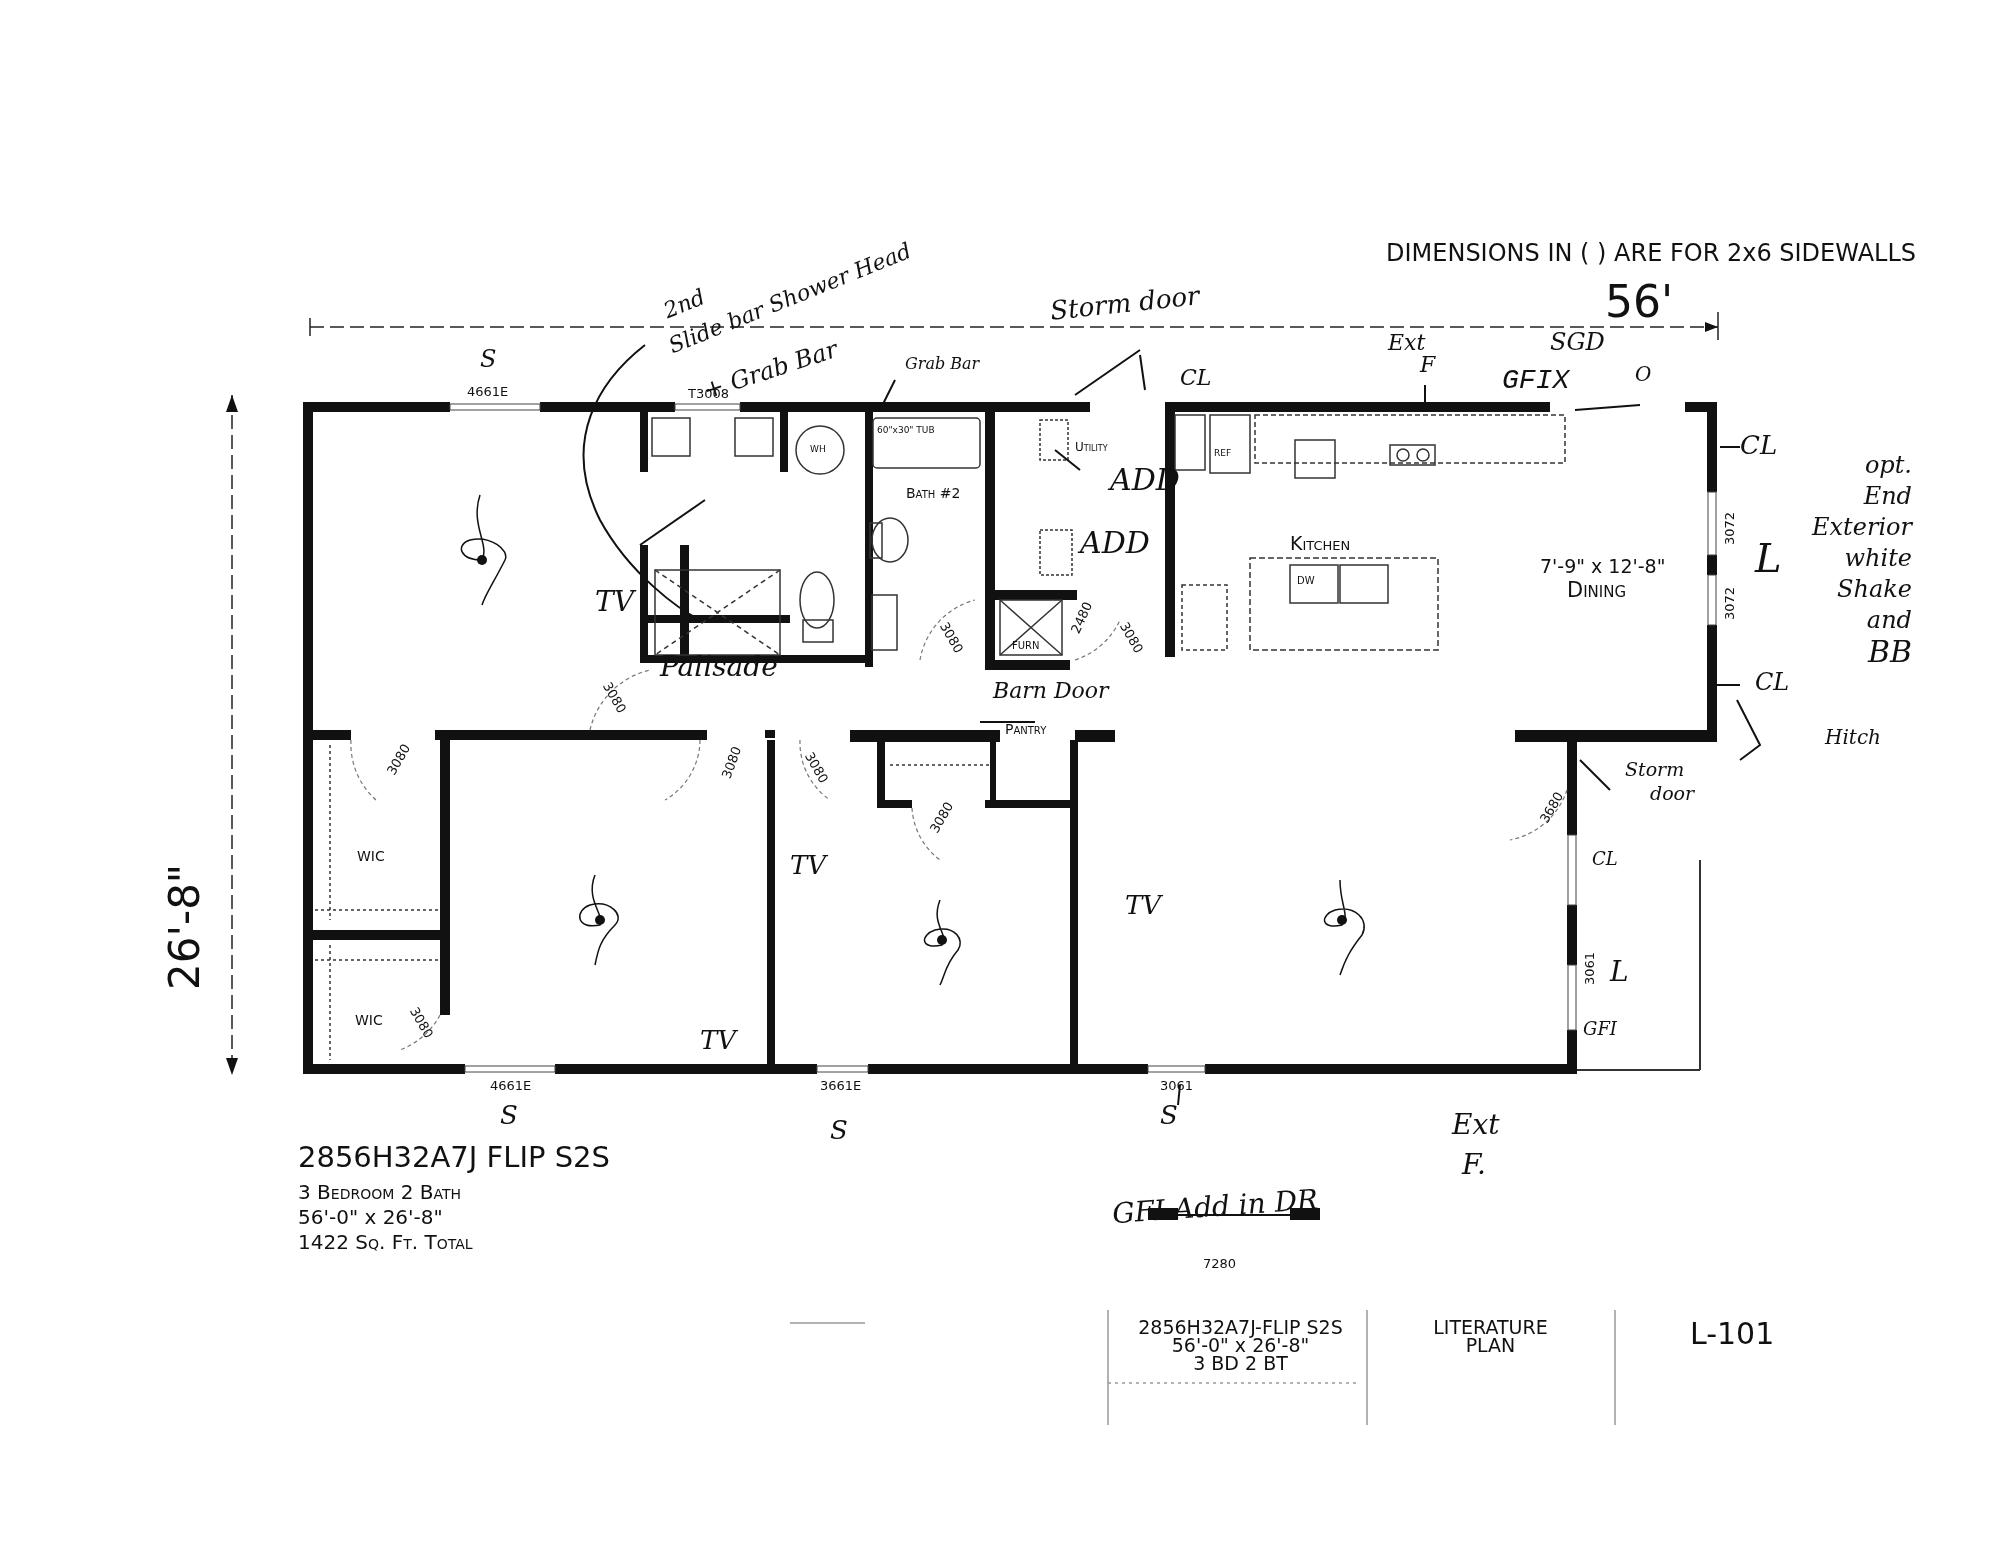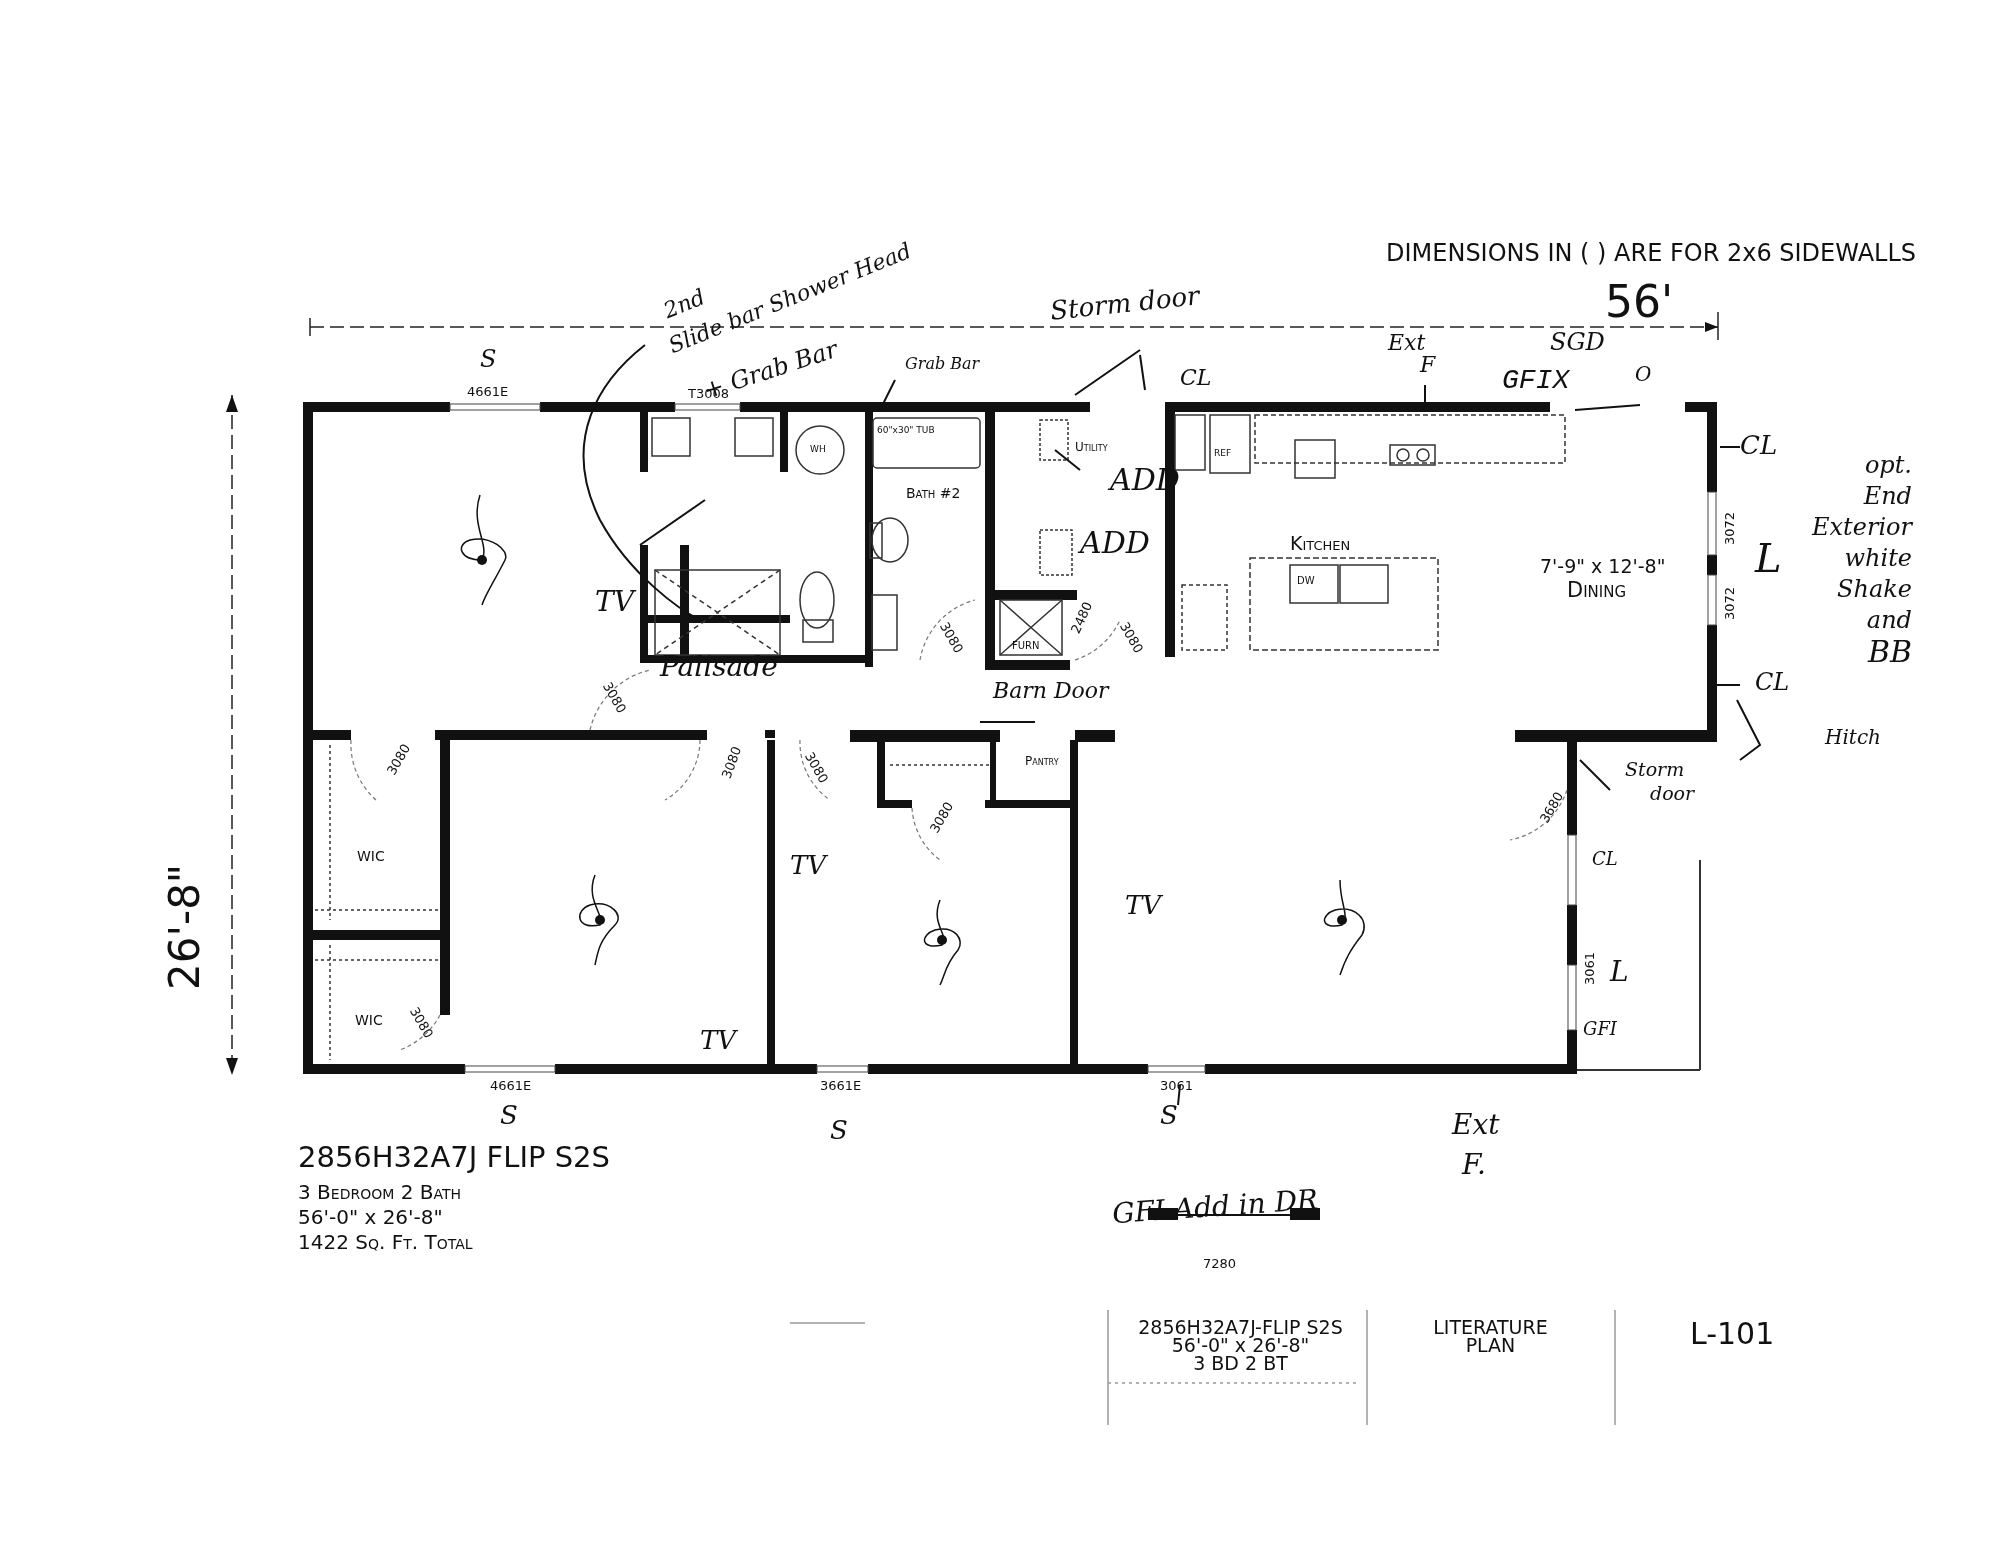--- a/index.html
+++ b/index.html
@@ -199,21 +199,21 @@
 
 <div class="abs print" style="left:1345px;top:239px;font-size:24px;margin-left:41px;">DIMENSIONS IN ( ) ARE FOR 2x6 SIDEWALLS</div>
 <div class="abs print" style="left:1605px;top:276px;font-size:44px;">56'</div>
 <div class="abs print" style="left:160px;top:990px;font-size:42px;transform:rotate(-90deg);transform-origin:left top;">26'-8"</div>
 
 <div class="abs print sc" style="left:1290px;top:532px;font-size:19px;">Kitchen</div>
 <div class="abs print" style="left:1540px;top:555px;font-size:19px;">7'-9" x 12'-8"</div>
 <div class="abs print sc" style="left:1567px;top:578px;font-size:21px;">Dining</div>
 <div class="abs print sc" style="left:906px;top:485px;font-size:14px;">Bath #2</div>
 <div class="abs print sc" style="left:1075px;top:440px;font-size:12px;">Utility</div>
-<div class="abs print sc" style="left:1005px;top:754px;font-size:12px;margin-left:20px;">Pantry</div>
+<div class="abs print sc" style="left:1005px;top:721px;font-size:14px;">Pantry</div>
 <div class="abs print" style="left:357px;top:848px;font-size:14px;">WIC</div>
 <div class="abs print" style="left:355px;top:1012px;font-size:14px;">WIC</div>
 <div class="abs print" style="left:1012px;top:612px;font-size:10px;margin-top:28px;">FURN</div>
 <div class="abs print" style="left:877px;top:425px;font-size:9px;">60"x30" TUB</div>
 <div class="abs print" style="left:810px;top:444px;font-size:9px;">WH</div>
 <div class="abs print" style="left:1297px;top:575px;font-size:10px;">DW</div>
 <div class="abs print" style="left:1214px;top:448px;font-size:9px;">REF</div>
 
 <div class="abs print small" style="left:467px;top:384px;">4661E</div>
 <div class="abs print small" style="left:688px;top:386px;">T3008</div>

